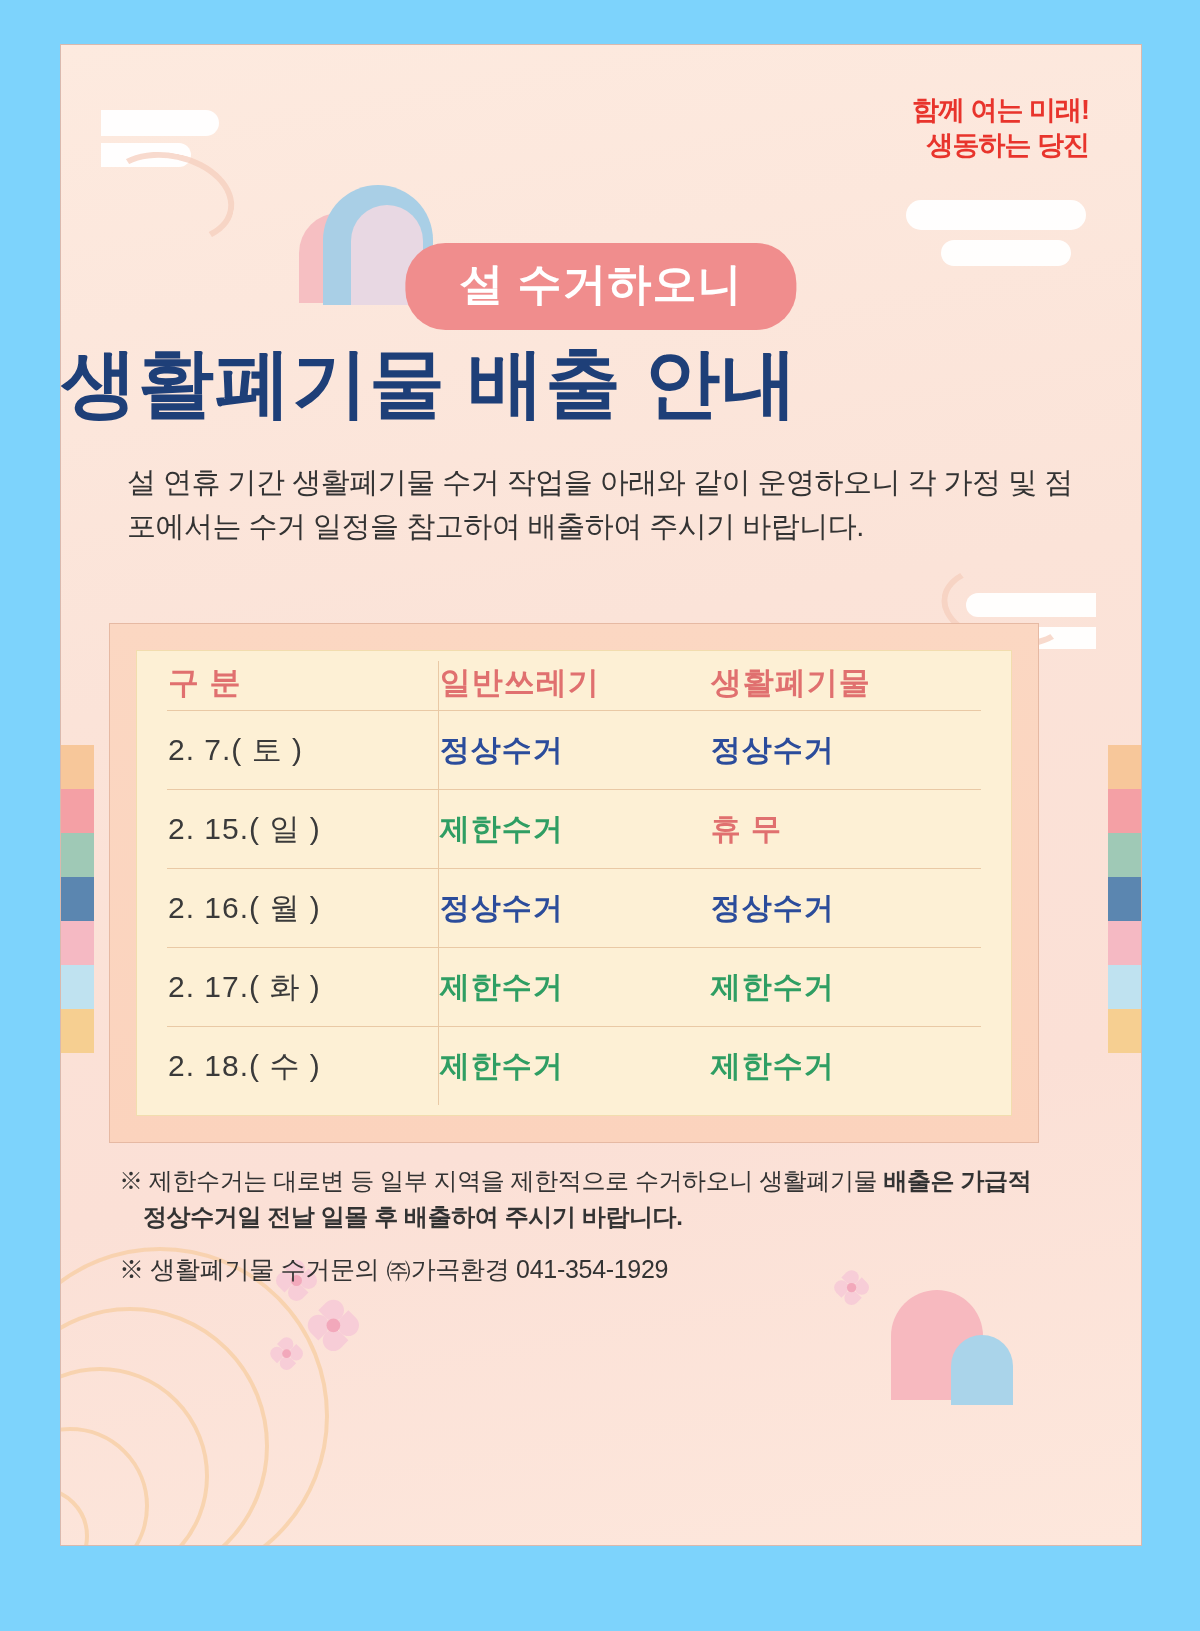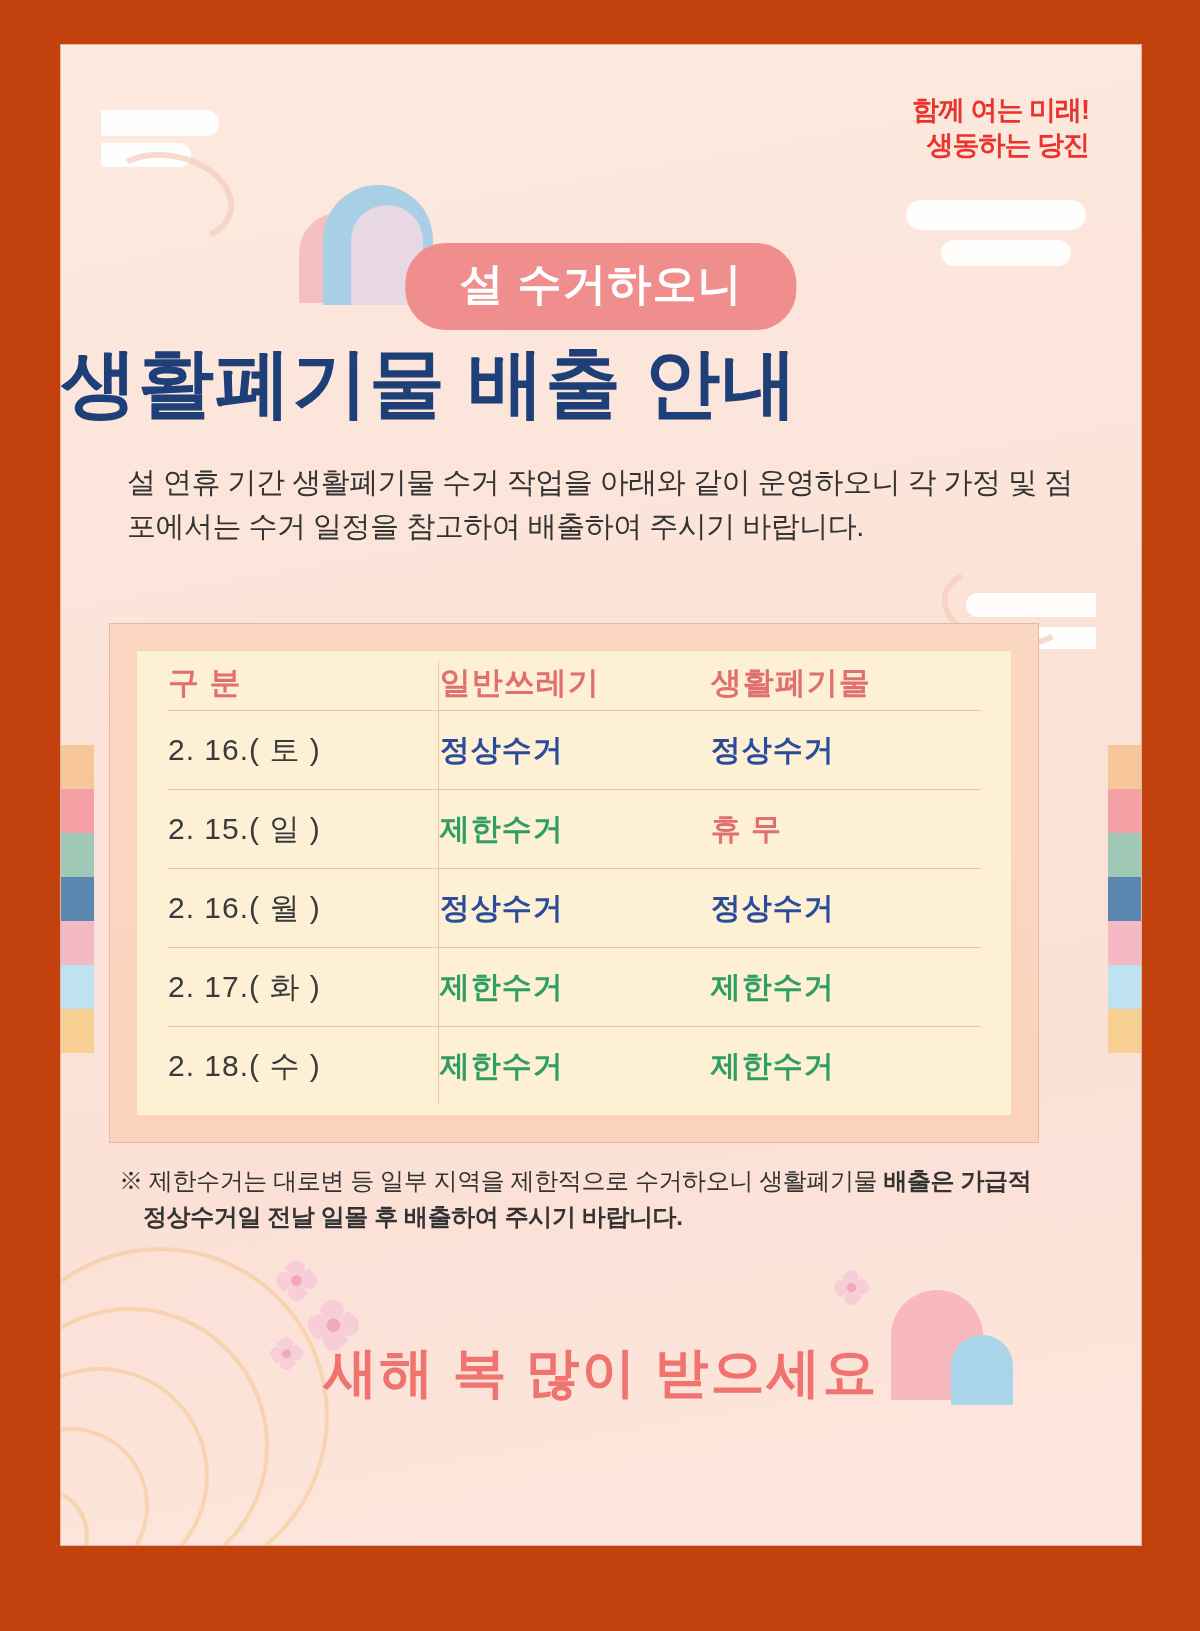--- a/index.html
+++ b/index.html
@@ -11,21 +11,21 @@
     width: 1200px;
     height: 1631px;
     font-family: "Liberation Sans", sans-serif;
     overflow: hidden;
   }
 
   .poster {
     position: relative;
     width: 1200px;
     height: 1631px;
-    background: #c2410c;
+    background: #7dd3fc;
     box-sizing: border-box;
   }
 
   
   .panel {
     position: absolute;
     left: 60px;
     top: 44px;
     width: 1080px;
     height: 1500px;
@@ -349,21 +349,21 @@
         <table>
           <thead>
             <tr>
               <th>구 분</th>
               <th class="col-sep">일반쓰레기</th>
               <th>생활폐기물</th>
             </tr>
           </thead>
           <tbody>
             <tr>
-              <td class="day">2. 16.( 토 )</td>
+              <td class="day">2. 7.( 토 )</td>
               <td class="col-sep v-normal">정상수거</td>
               <td class="v-normal">정상수거</td>
             </tr>
             <tr>
               <td class="day">2. 15.( 일 )</td>
               <td class="col-sep v-limit">제한수거</td>
               <td class="v-off">휴 무</td>
             </tr>
             <tr>
               <td class="day">2. 16.( 월 )</td>
@@ -383,17 +383,17 @@
           </tbody>
         </table>
       </div>
     </div>
 
     <div class="note1">
       <span>※ 제한수거는 대로변 등 일부 지역을 제한적으로 수거하오니 생활폐기물 </span><b>배출은 가급적</b><br>
       <b class="ind">정상수거일 전날 일몰 후 배출하여 주시기 바랍니다.</b>
     </div>
 
-
-    <div class="greeting">새해 복 많이 받으세요</div>
+    <div class="note2">※ 생활폐기물 수거문의 ㈜가곡환경 041-354-1929</div>
+
 
   </div>
 </div>
 
 </body></html>

